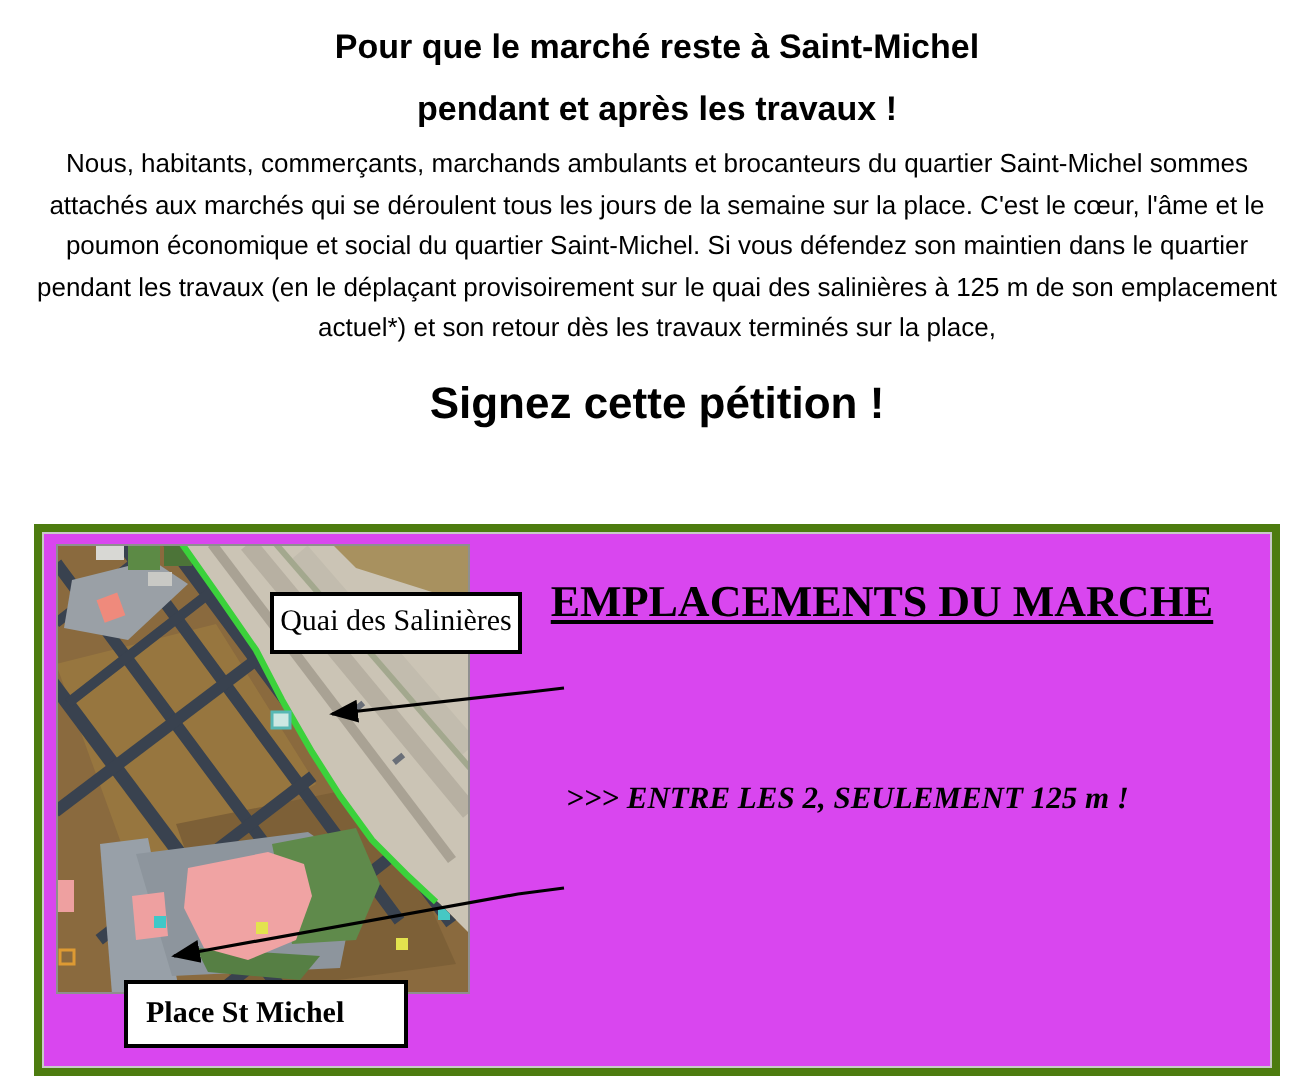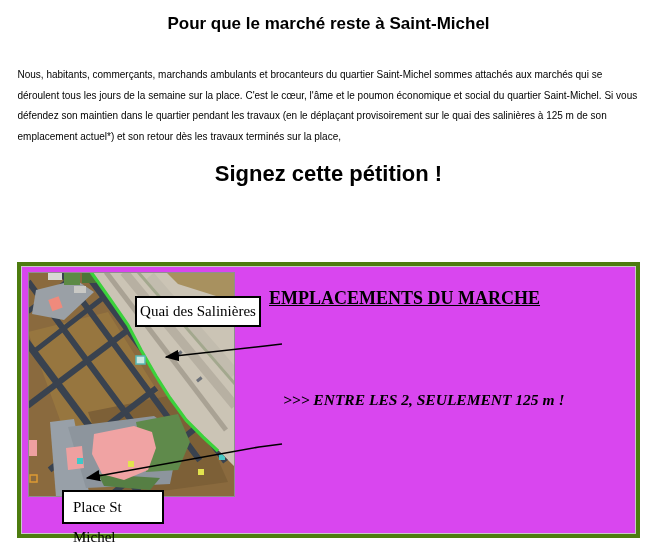--- a/index.html
+++ b/index.html
@@ -5,57 +5,58 @@
   html,body{margin:0;padding:0;background:#ffffff;}
   body{
     width:657px;height:545px;position:relative;overflow:hidden;
     font-family:"Liberation Sans","DejaVu Sans",sans-serif;color:#000;
   }
   .title{
     margin:8px 6px 0 6px;text-align:center;font-weight:bold;
     font-size:17px;line-height:31px;letter-spacing:0px;
   }
   .intro{
-    margin:26px auto 0 auto;width:622px;text-align:left;
-    font-size:10px;line-height:20.5px;
+    margin:2px auto 0 auto;width:622px;text-align:center;
+    font-size:13px;line-height:20.5px;
   }
   .cta{
     margin:10px 0 0 0;text-align:center;font-weight:bold;font-size:22px;line-height:34px;
   }
   .panel{
     position:absolute;left:17px;top:262px;width:615px;height:268px;
     border:4px solid #4d7c0f;background:#d946ef;
     box-shadow:inset 0 0 0 1px #c9c9c9;
   }
   .map-wrap{position:absolute;left:7px;top:6px;width:207px;height:225px;}
   .map-label{
     position:absolute;background:#fff;border:2px solid #000;
     font-family:"Liberation Serif","DejaVu Serif",serif;font-size:15px;color:#000;
     box-sizing:border-box;
   }
   .label-quai{left:114px;top:30px;width:126px;height:31px;text-align:center;line-height:27px;}
-  .label-place{left:41px;top:224px;width:102px;height:34px;line-height:30px;padding-left:9px;}
+  .label-place{left:41px;top:224px;width:142px;height:34px;line-height:30px;padding-left:9px;font-weight:bold;}
   .panel-heading{
-    position:absolute;left:248px;top:22px;width:344px;
-    font-family:"Liberation Serif","DejaVu Serif",serif;font-weight:bold;font-size:18px;
+    position:absolute;left:248px;top:22px;width:344px;text-align:center;
+    font-family:"Liberation Serif","DejaVu Serif",serif;font-weight:bold;font-size:22px;
     text-decoration:underline;
   }
   .annot{
     position:absolute;font-family:"Liberation Serif","DejaVu Serif",serif;font-size:15.5px;
   }
   .annot-travaux{left:264px;top:63px;}
   .annot-distance{left:262px;top:125px;font-weight:bold;font-style:italic;}
   .annot-place{left:264px;top:168px;}
   .arrows{position:absolute;left:0;top:0;width:615px;height:268px;pointer-events:none;}
 </style>
 </head>
 <body>
 
 <div class="title">
   <div>Pour que le marché reste à Saint-Michel</div>
+  <div>pendant et après les travaux !</div>
 </div>
 
 <div class="intro">Nous, habitants, commerçants, marchands ambulants et brocanteurs du quartier Saint-Michel sommes attachés aux marchés qui se déroulent tous les jours de la semaine sur la place. C'est le cœur, l'âme et le poumon économique et social du quartier Saint-Michel. Si vous défendez son maintien dans le quartier pendant les travaux (en le déplaçant provisoirement sur le quai des salinières à 125 m de son emplacement actuel*) et son retour dès les travaux terminés sur la place,</div>
 
 <div class="cta">Signez cette pétition !</div>
 
 <div class="panel">
 
   <div class="map-wrap">
     <svg width="207" height="225" viewBox="0 0 207 225">

